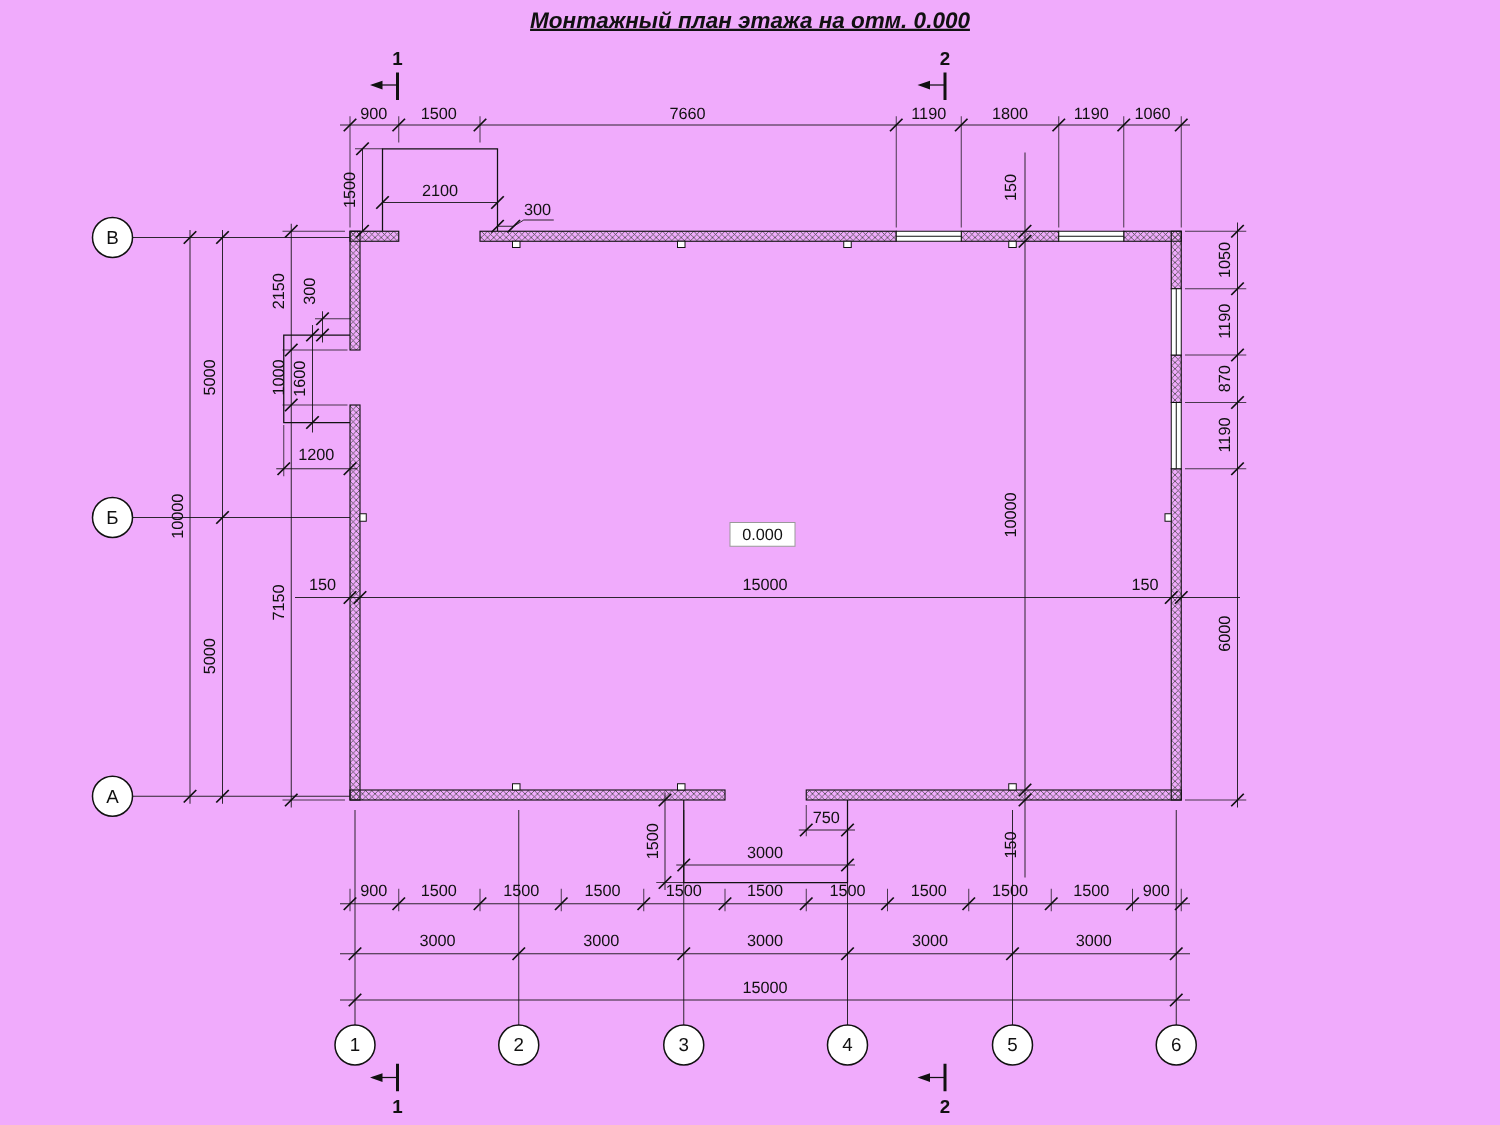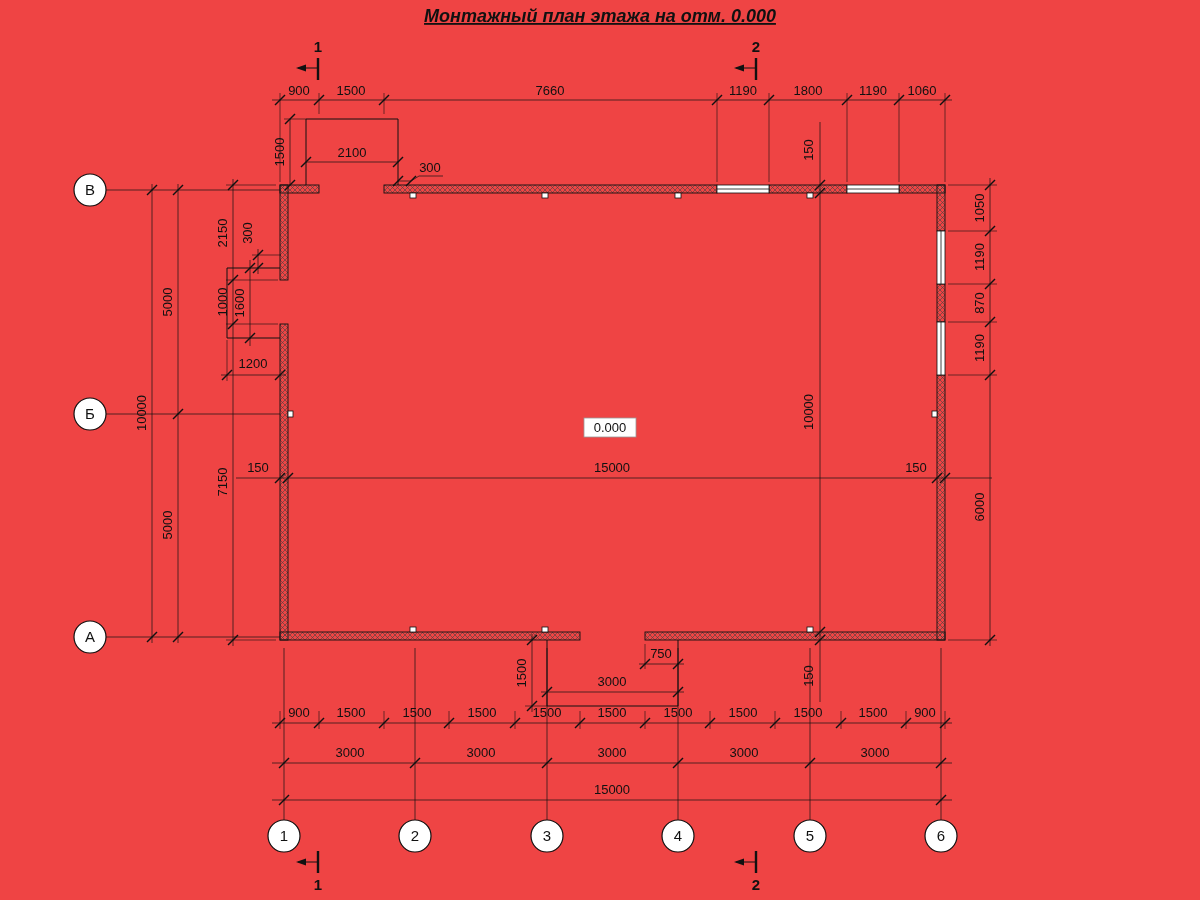--- a/index.html
+++ b/index.html
@@ -1,16 +1,16 @@
 <!DOCTYPE html>
 <html><head>
 <meta charset="utf-8">
 <style>
   html,body{margin:0;padding:0;background:#ffffff;}
-  .stage{width:1200px;height:900px;position:relative;background:#ef4444;}
+  .stage{width:1200px;height:900px;position:relative;background:#f0abfc;}
   svg{display:block;}
   text{fill:#111;font-family:"Liberation Sans",sans-serif;}
   .dim{font-size:13px;text-anchor:middle;}
   .axis{font-size:15px;text-anchor:middle;}
   .sec{font-size:15px;font-weight:bold;text-anchor:middle;}
   .title-t{font-size:18px;font-weight:bold;font-style:italic;text-anchor:middle;text-decoration:underline;}
   .elev{font-size:13px;text-anchor:middle;}
 </style>
 </head>
 <body>

